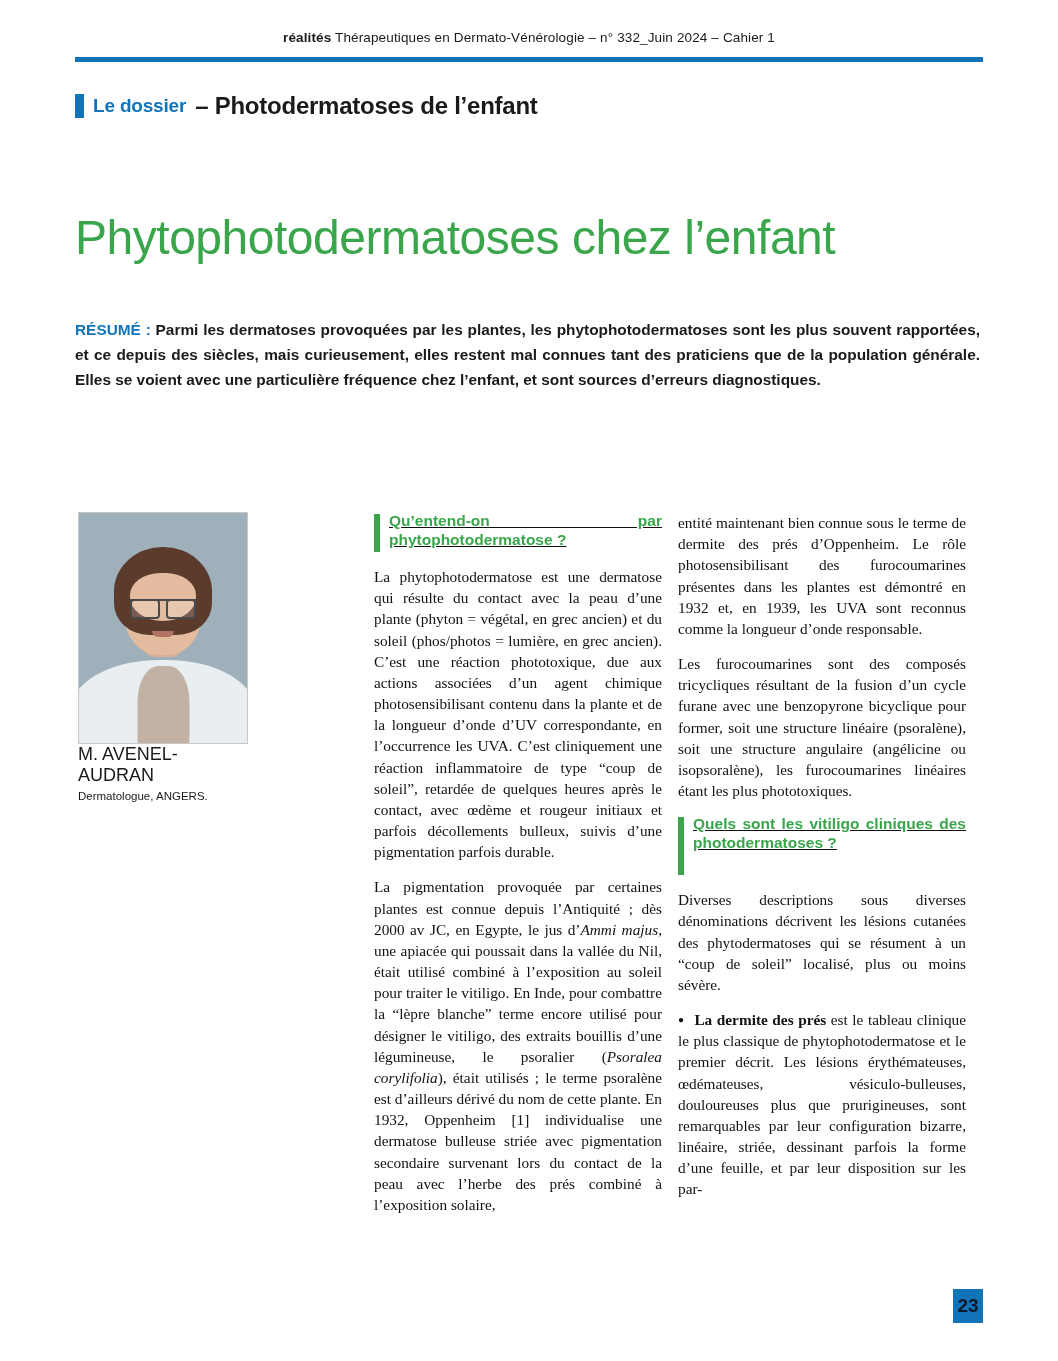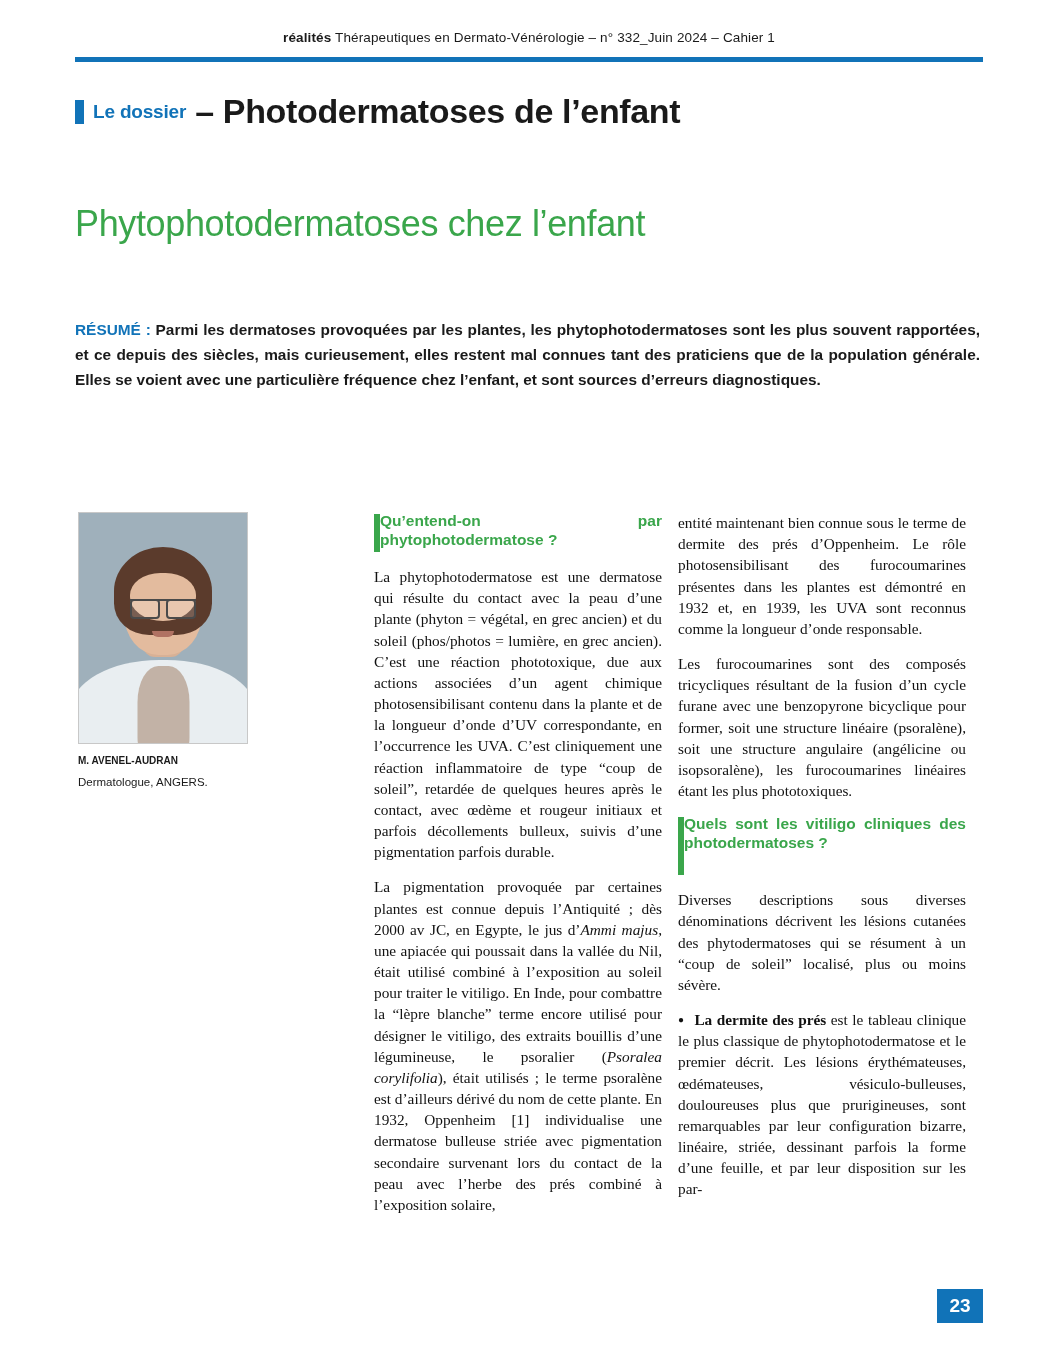--- a/index.html
+++ b/index.html
@@ -65,33 +65,33 @@
   .dossier-blue {
     font-family: "Liberation Sans", sans-serif;
     font-weight: bold;
     font-size: 19px;
     color: #1173b8;
     letter-spacing: -0.01em;
   }
   .dossier-black {
     font-family: "Liberation Sans", sans-serif;
     font-weight: bold;
-    font-size: 34px;
+    font-size: 24px;
     color: #1a1a1a;
     letter-spacing: -0.01em;
   }
 
   
   .article-title {
     position: absolute;
     top: 180px;
     left: 75px;
     width: 900px;
     font-family: "Liberation Sans", sans-serif;
-    font-size: 36px;
+    font-size: 48px;
     font-weight: normal;
     color: #3aa64b;
     letter-spacing: -0.01em;
     line-height: 1.1;
   }
 
   
   .resume {
     position: absolute;
     top: 318px;
@@ -216,28 +216,27 @@
     left: 50%;
     transform: translateX(-50%);
     top: 118px;
     width: 22px;
     height: 6px;
     background: #b07263;
     border-radius: 0 0 10px 10px;
   }
 
   .author-name {
-    margin-top: 11px;
-    font-family: "Liberation Sans", sans-serif;
-    font-size: 10px;
-    font-weight: bold;
+    font-family: "Liberation Sans", sans-serif;
+    font-size: 18px;
+    font-weight: normal;
     color: #1a1a1a;
   }
   .author-role {
-    margin-top: 10px;
+    margin-top: 4px;
     font-family: "Liberation Sans", sans-serif;
     font-size: 11.5px;
     color: #1a1a1a;
   }
 
   
   .col {
     position: absolute;
     top: 512px;
     width: 288px;
@@ -250,22 +249,24 @@
   .col.right { left: 678px; }
 
   .col p {
     margin: 0 0 14px 0;
     text-align: justify;
     hyphens: auto;
   }
 
   .sec-head {
     display: flex;
+    gap: 9px;
     align-items: flex-start;
     margin-bottom: 14px;
+    text-decoration: underline;
   }
   .sec-mark {
     flex: 0 0 auto;
     width: 6px;
     height: 38px;
     background: #3aa64b;
     margin-top: 2px;
   }
   .sec-title {
     font-family: "Liberation Sans", sans-serif;
@@ -283,24 +284,24 @@
     margin-right: 5px;
   }
   .b { font-weight: bold; margin-top: 28px; }
   .it { font-style: italic; }
 
   
   .folio {
     position: absolute;
     right: 75px;
     bottom: 38px;
-    width: 46px;
+    width: 30px;
     height: 34px;
     background: #1173b8;
-    color: #ffffff;
+    color: #0f172a;
     font-family: "Liberation Sans", sans-serif;
     font-weight: bold;
     font-size: 19px;
     display: flex;
     align-items: center;
     justify-content: center;
   }
 </style>
 </head>
 <body>

